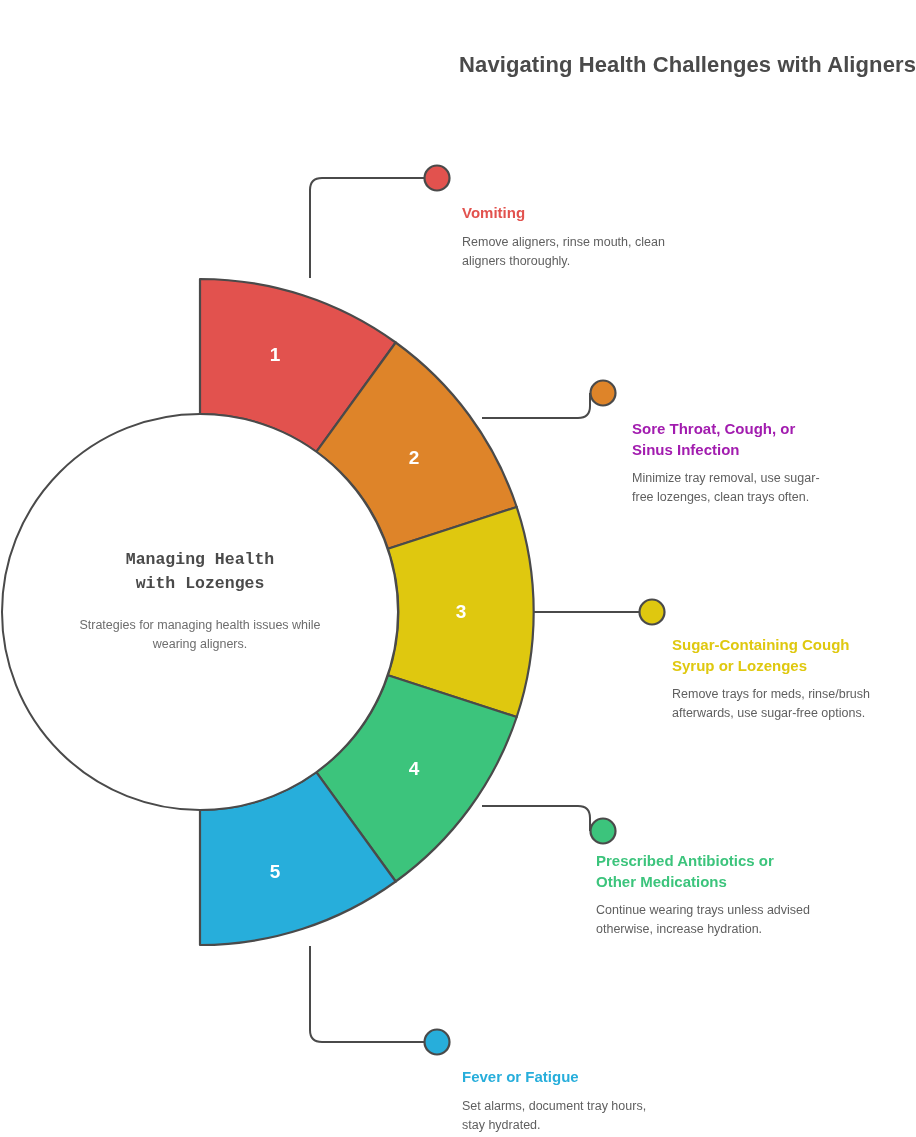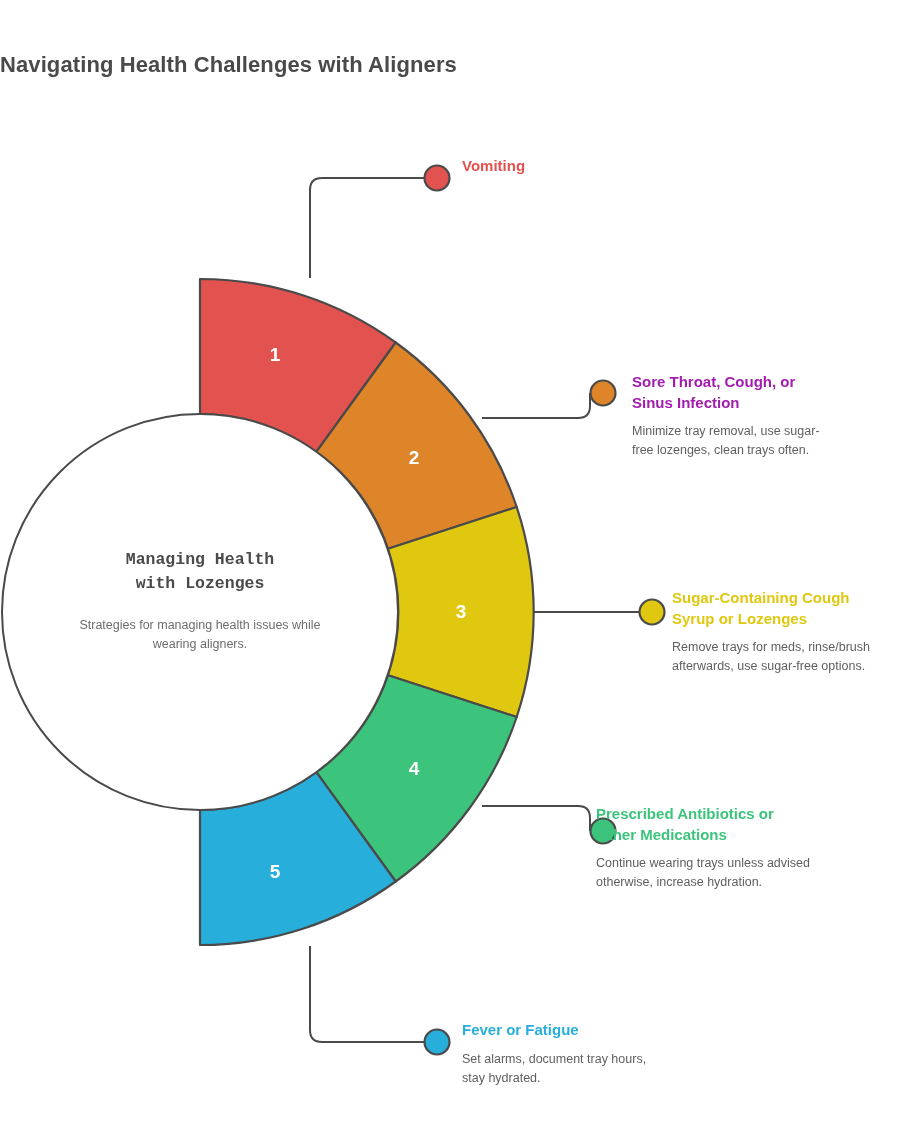--- a/index.html
+++ b/index.html
@@ -22,21 +22,21 @@
     position: absolute;
     inset: 0;
   }
 
   
   .page-title {
     position: absolute;
     top: 52px;
     left: 0;
     width: 916px;
-    text-align: left;
+    text-align: right;
     font-size: 22px;
     font-weight: bold;
     letter-spacing: 0.1px;
     color: #4a4a4a;
   }
 
   
   .stage {
     position: absolute;
     top: 0;
@@ -75,20 +75,21 @@
     font-weight: bold;
     color: #ffffff;
     transform: translate(-50%, -50%);
     pointer-events: none;
   }
 
   
   .callout {
     position: absolute;
     width: 220px;
+    margin-top: 47px;
   }
   .callout-title {
     font-size: 15px;
     font-weight: bold;
     line-height: 1.38;
     margin: 0 0 9px 0;
   }
   .callout-desc {
     font-size: 12.5px;
     line-height: 1.52;
@@ -146,20 +147,21 @@
   </div>
 
   <div class="seg-num" style="left:275px; top:355px;">1</div>
   <div class="seg-num" style="left:414px; top:458px;">2</div>
   <div class="seg-num" style="left:461px; top:612px;">3</div>
   <div class="seg-num" style="left:414px; top:769px;">4</div>
   <div class="seg-num" style="left:275px; top:872px;">5</div>
 
   <div class="callout c1">
     <p class="callout-title" style="color:#e2524e">Vomiting</p>
+    <p class="callout-desc">Remove aligners, rinse mouth, clean aligners thoroughly.</p>
   </div>
 
   <div class="callout c2">
     <p class="callout-title" style="color:#a21caf">Sore Throat, Cough, or Sinus Infection</p>
     <p class="callout-desc">Minimize tray removal, use sugar-free lozenges, clean trays often.</p>
   </div>
 
   <div class="callout c3">
     <p class="callout-title" style="color:#dfc80f">Sugar-Containing Cough Syrup or Lozenges</p>
     <p class="callout-desc">Remove trays for meds, rinse/brush afterwards, use sugar-free options.</p>

